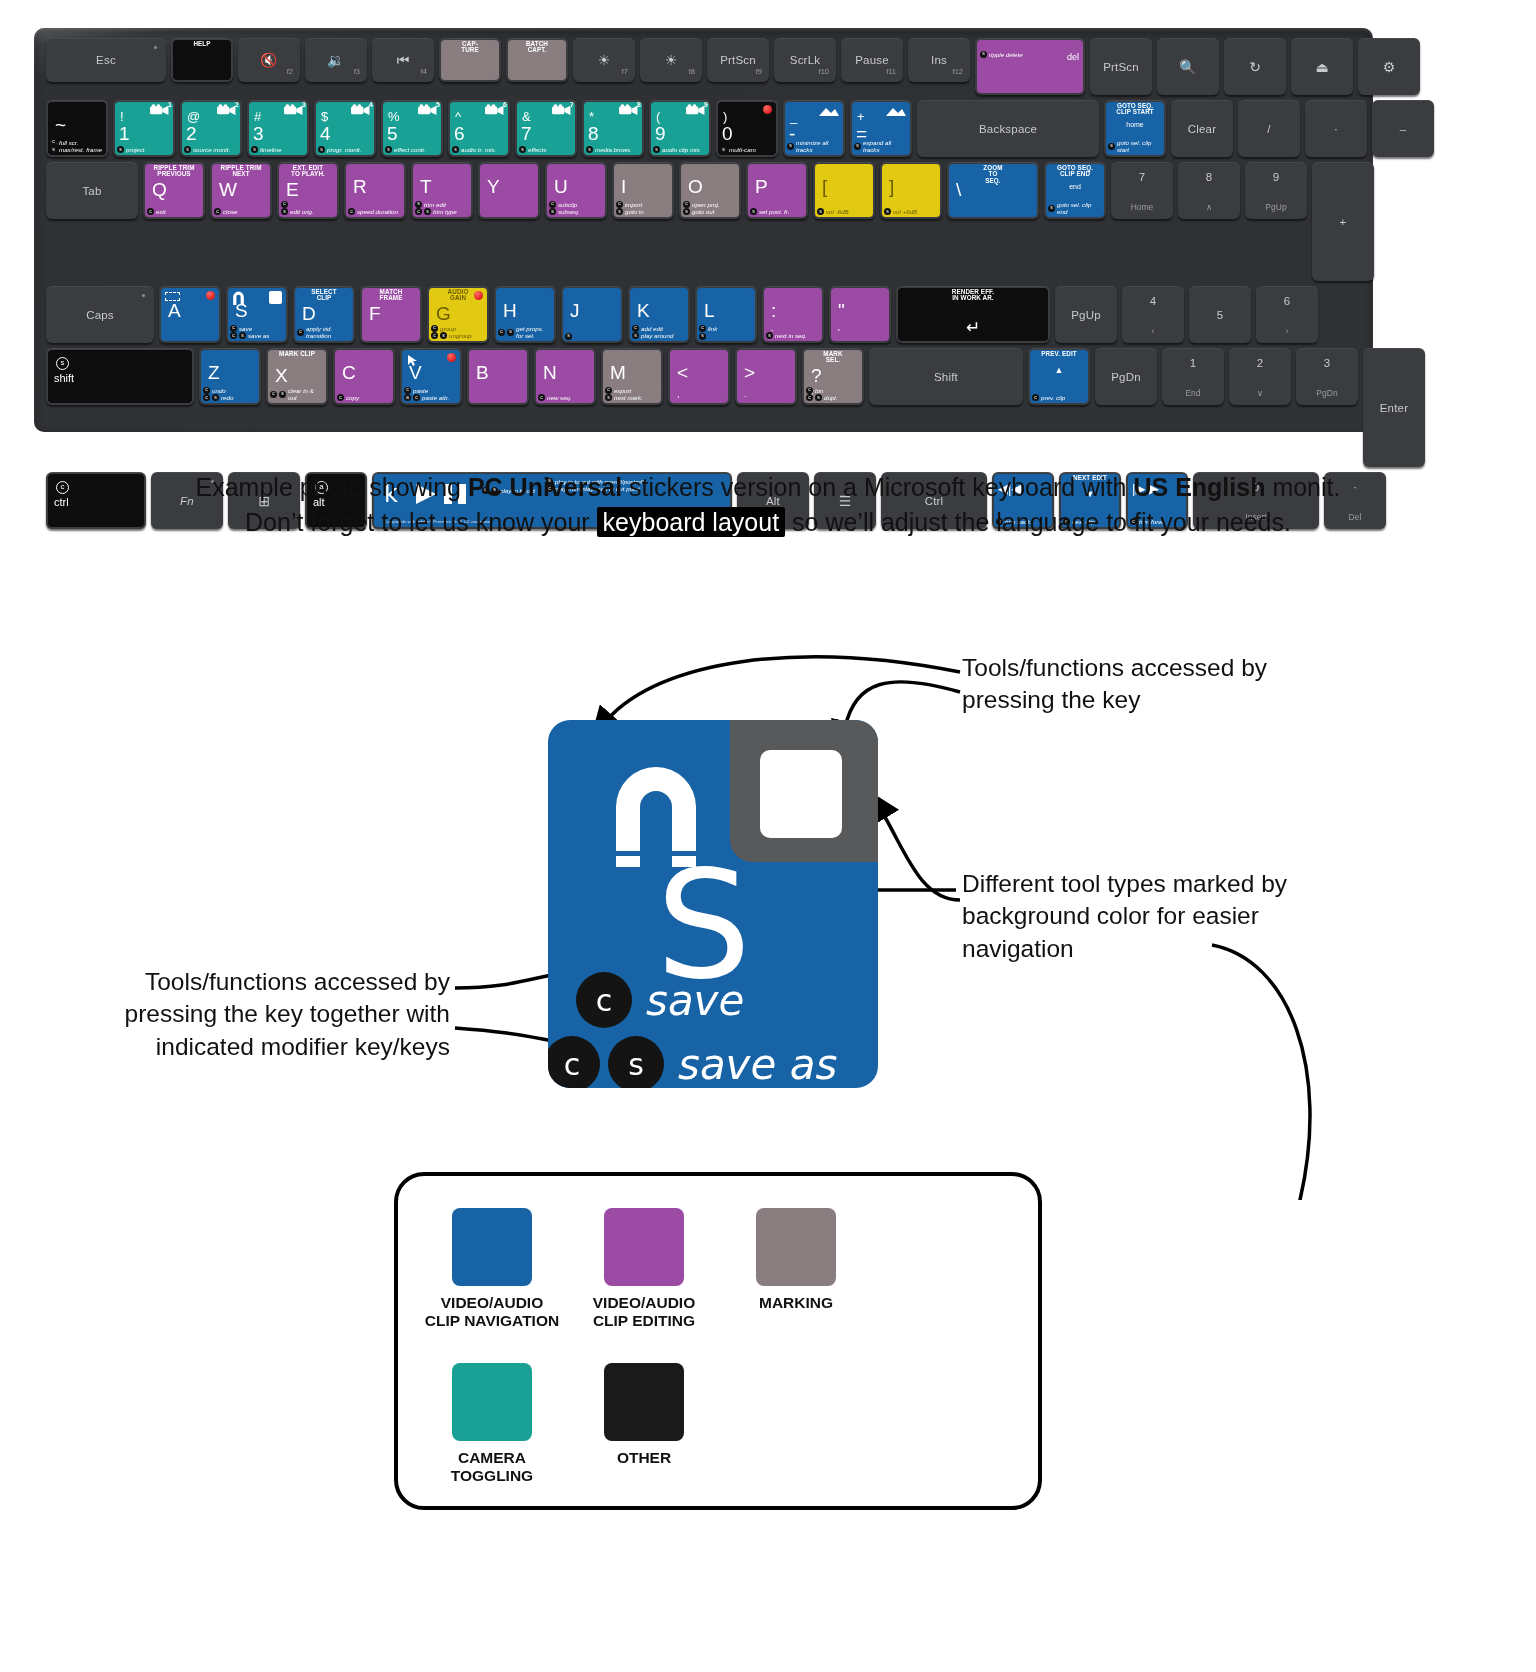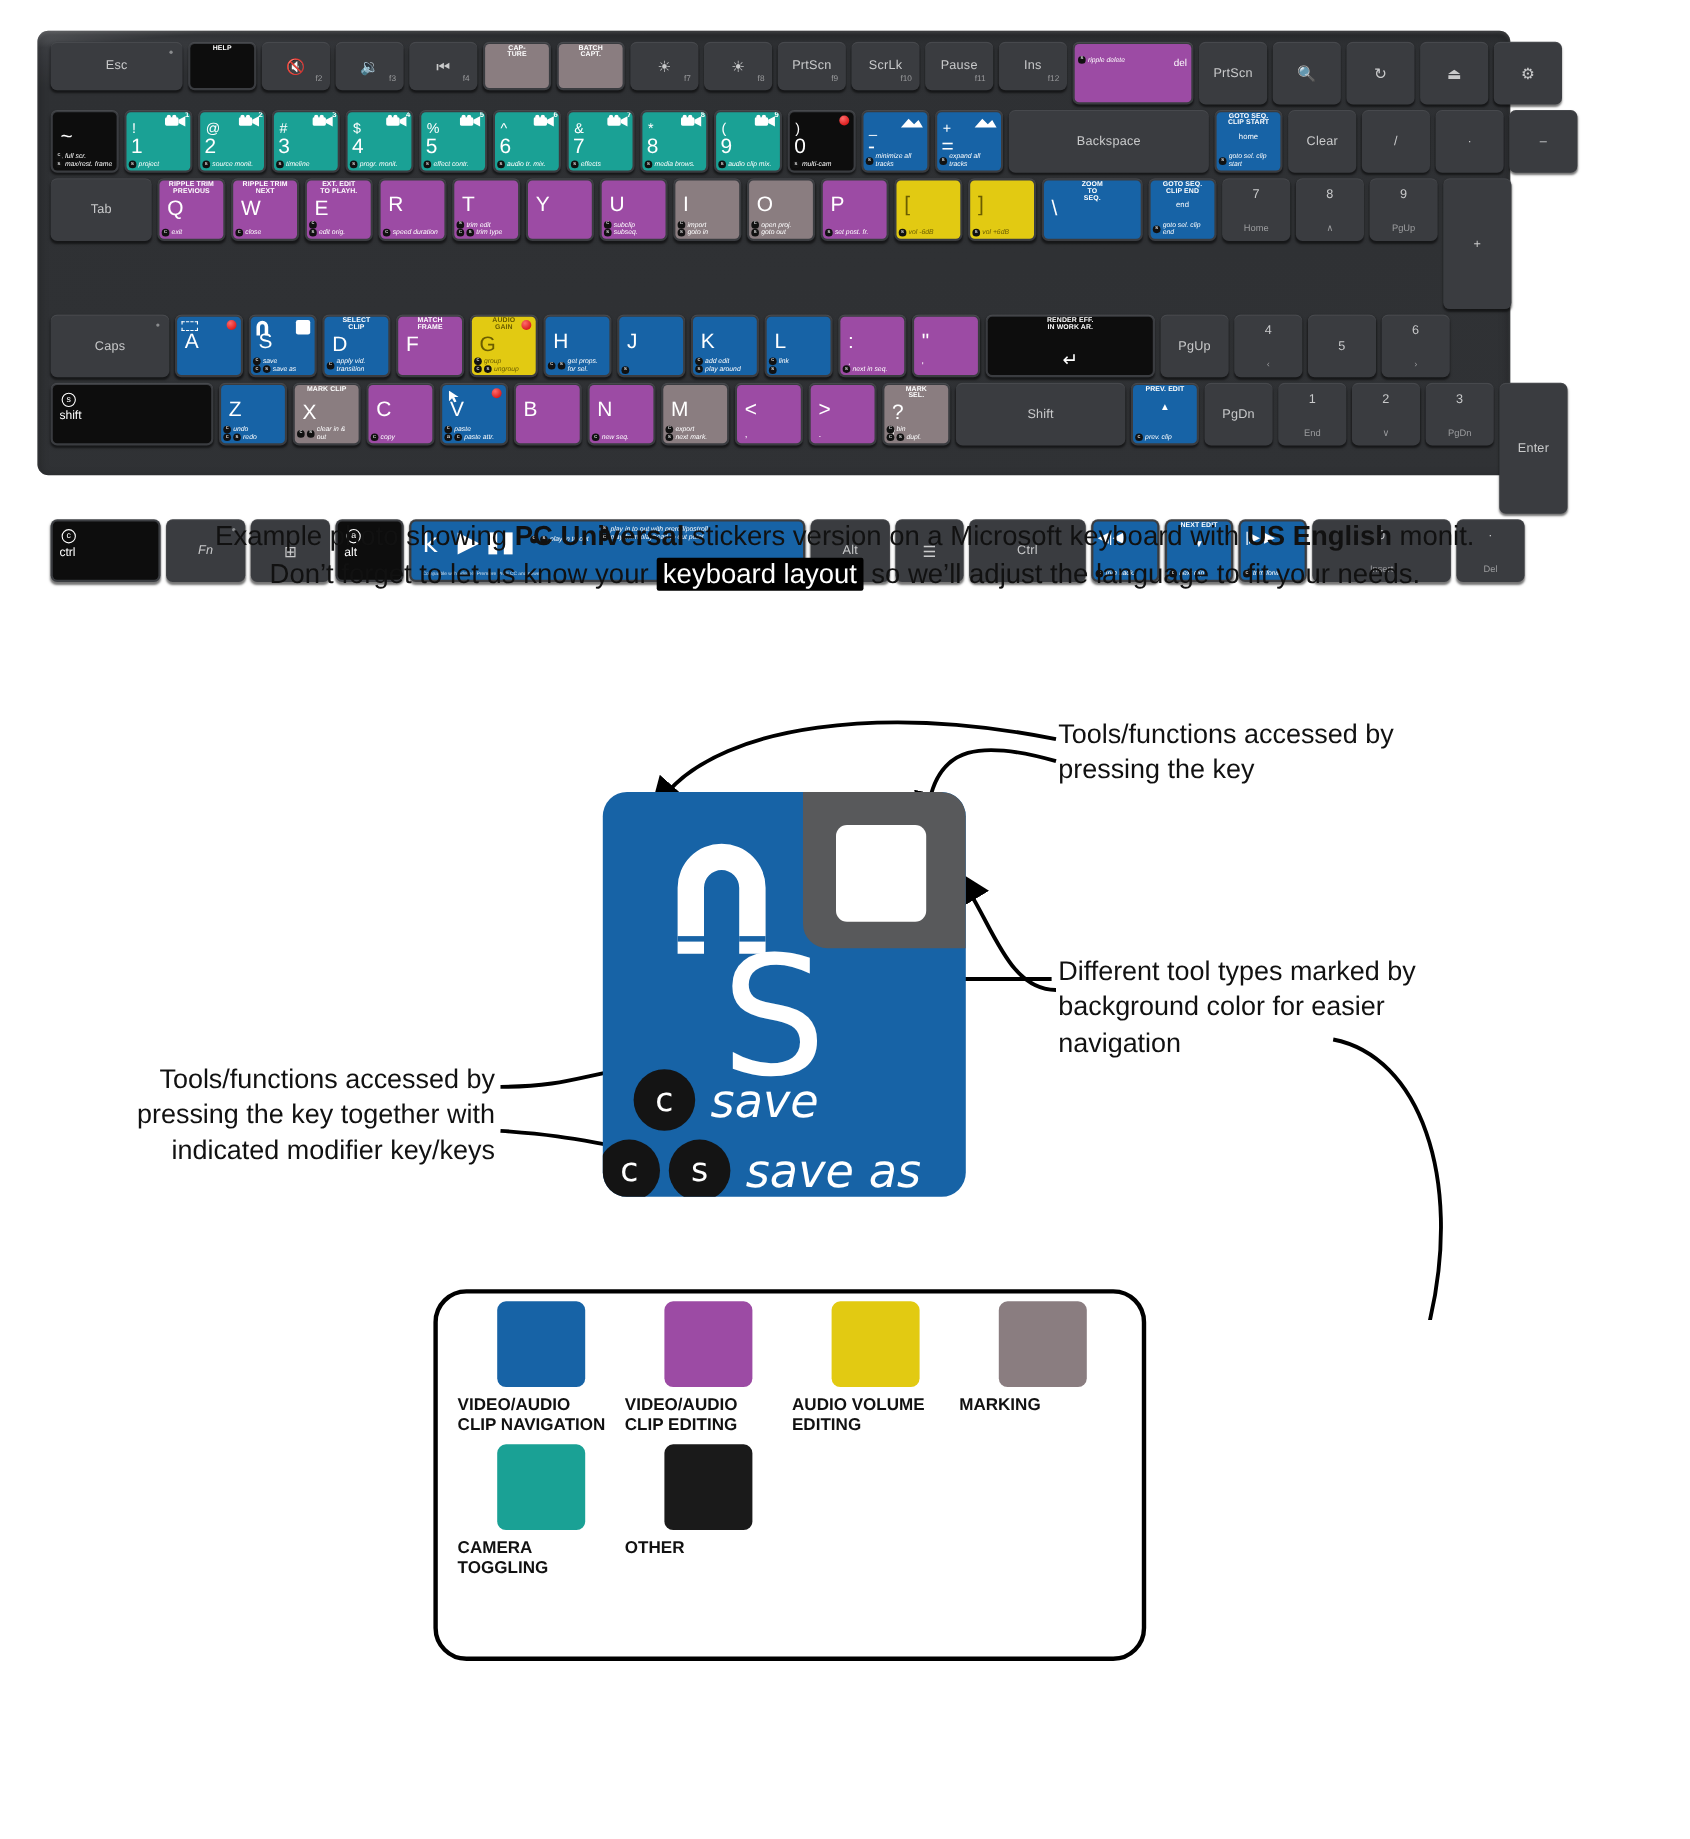--- a/index.html
+++ b/index.html
@@ -67,21 +67,21 @@
      font-family:"DejaVu Sans", sans-serif;}
   .biglbl{ color:#fff; font-size:42px; font-style:italic; margin-left:14px;
      font-family:"DejaVu Sans", sans-serif;}
 
   .anno{ position:absolute; font-size:24.5px; color:#111; line-height:1.32;}
 
   
   #legend{ position:absolute; left:394px; top:1172px; width:648px; height:338px;
     border:4px solid #000; border-radius:30px; background:#fff;}
   .legrow{ display:flex; justify-content:flex-start; padding-left:18px; }
-  .legitem{ width:152px; padding-top:7px;}
+  .legitem{ width:152px; text-align:center; padding-top:32px;}
   .swatch{ width:80px;height:78px;border-radius:8px;margin:0 auto 8px auto;}
   .leglabel{ font-size:15.5px; font-weight:700; color:#111; line-height:1.18;}
   svg{ display:block; }
 </style>
 </head>
 <body>
 
 <div id="keyboard-photo">
   <div class="krow" id="row-fn">
       <div class="kcap r1" style="width: 120px;">
@@ -1097,24 +1097,20 @@
   <div class="legrow" id="legend-row-1">
       <div class="legitem">
         <div class="swatch" style="background: rgb(23, 99, 166);"></div>
         <div class="leglabel">VIDEO/AUDIO<br>CLIP NAVIGATION</div>
       </div>
       <div class="legitem">
         <div class="swatch" style="background: rgb(156, 75, 164);"></div>
         <div class="leglabel">VIDEO/AUDIO<br>CLIP EDITING</div>
       </div>
       <div class="legitem">
-        <div class="swatch" style="background: rgb(226, 202, 18);"></div>
-        <div class="leglabel">AUDIO VOLUME<br>EDITING</div>
-      </div>
-      <div class="legitem">
         <div class="swatch" style="background: rgb(138, 125, 128);"></div>
         <div class="leglabel">MARKING</div>
       </div>
     </div>
   <div class="legrow" id="legend-row-2">
       <div class="legitem">
         <div class="swatch" style="background: rgb(26, 161, 149);"></div>
         <div class="leglabel">CAMERA<br>TOGGLING</div>
       </div>
       <div class="legitem">

